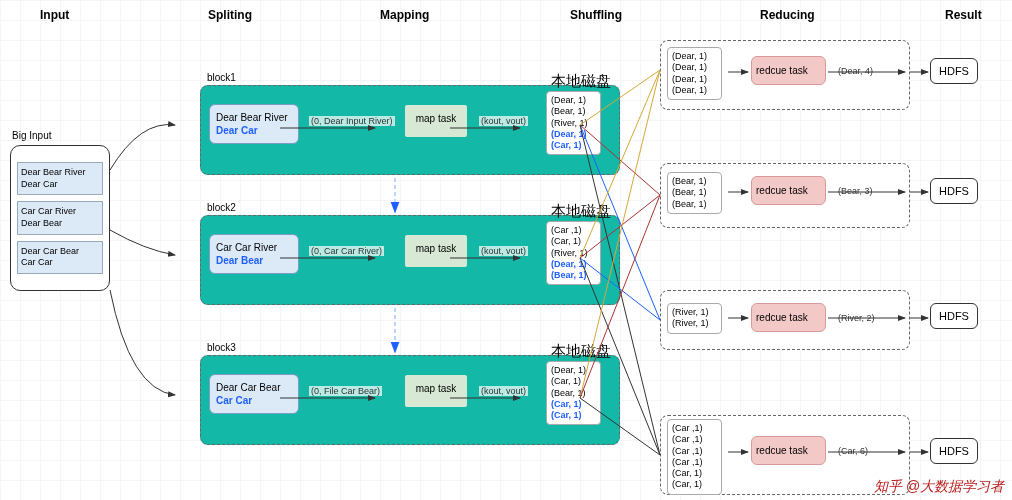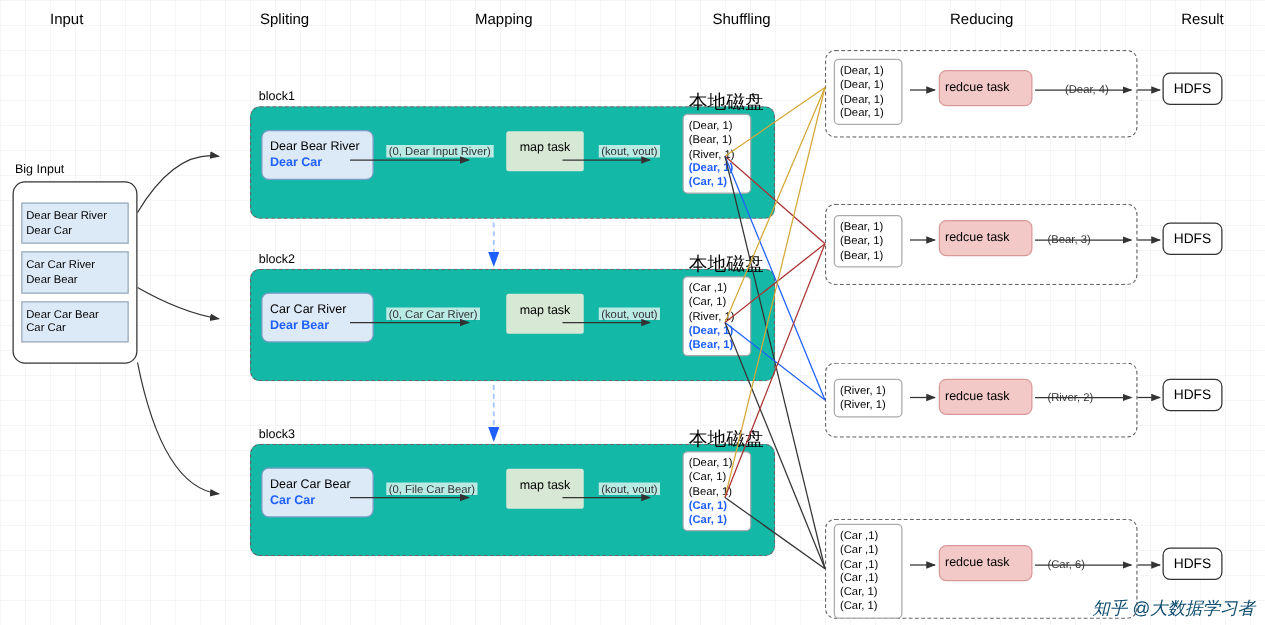--- a/index.html
+++ b/index.html
@@ -1,35 +1,35 @@
 <!DOCTYPE html>
 <html><head>
 <meta charset="utf-8">
 <style>
 * { box-sizing: border-box; margin: 0; padding: 0; }
 body { font-family: Arial, sans-serif; font-size: 10px; background: #fff; width: 1012px; height: 500px; position: relative; overflow: hidden; }
 .grid { position: absolute; inset: 0; background-image: linear-gradient(#f5f5f5 1px, transparent 1px), linear-gradient(90deg, #f5f5f5 1px, transparent 1px); background-size: 20px 20px; }
-.header { position: absolute; top: 8px; font-weight: normal; font-size: 12px; }
+.header { position: absolute; top: 8px; font-weight: bold; font-size: 12px; }
 .input-box { position: absolute; border: 1.5px solid #333; border-radius: 10px; padding: 10px 6px; background: #fff; }
 .file-item { background: #dce9f7; border: 1px solid #9ab; padding: 4px 3px; margin: 6px 0; font-size: 9px; line-height: 1.3; }
 .block-group { position: absolute; border: 1.5px dashed #666; border-radius: 8px; padding: 8px; background: #14b8a6; margin-left: 25px; }
 .block-label { position: absolute; top: -14px; left: 6px; font-size: 10px; }
 .split-box { background: #dce9f7; border: 1px solid #7a9cc7; border-radius: 6px; padding: 6px; font-size: 10px; line-height: 1.3; position: absolute; }
 .split-box .blue { color: #1e5fff; font-weight: bold; }
 .map-box { background: #d7e9d5; border: 4px solid #14b8a6; border-radius: 6px; padding: 8px 6px; font-size: 10px; position: absolute; text-align: center; }
 .kv-box { background: #fff; border: 1px solid #aaa; border-radius: 4px; padding: 3px 4px; font-size: 9px; line-height: 1.25; position: absolute; }
 .kv-box .blue { color: #1e5fff; font-weight: bold; }
 .disk-label { position: absolute; font-size: 15px; }
 .edge-label { position: absolute; font-size: 9px; color: #333; background: rgba(255,255,255,0.7); padding: 0 2px; }
 .red-group { position: absolute; border: 1.5px dashed #666; border-radius: 8px; background: #fff; }
 .shuffle-in { background: #fff; border: 1px solid #aaa; border-radius: 4px; padding: 3px 4px; font-size: 9px; line-height: 1.25; position: absolute; }
 .reduce-box { background: #f3c9c8; border: 1px solid #d89a98; border-radius: 6px; padding: 8px 4px; font-size: 10px; position: absolute; }
 .hdfs-box { position: absolute; border: 1.5px solid #333; border-radius: 6px; padding: 6px 8px; font-size: 11px; background: #fff; }
 .input-title { position: absolute; font-size: 10px; }
-.watermark { position: absolute; bottom: 4px; right: 8px; color: #0c4a6e; font-size: 14px; font-style: italic; text-align: right; }
+.watermark { position: absolute; bottom: 4px; right: 8px; color: #b91c1c; font-size: 14px; font-style: italic; text-align: right; }
 svg { position: absolute; top: 0; left: 0; pointer-events: none; }
 </style>
 </head>
 <body>
 
 <div class="grid"></div>
 
 <div class="header" style="left:40px">Input</div>
 <div class="header" style="left:208px">Spliting</div>
 <div class="header" style="left:380px">Mapping</div>
@@ -105,21 +105,21 @@
 </div>
 
 <div class="red-group" style="left:660px; top:40px; width:250px; height:70px;">
   <div class="shuffle-in" style="left:6px; top:6px; width:55px;">
     <div>(Dear, 1)</div>
     <div>(Dear, 1)</div>
     <div>(Dear, 1)</div>
     <div>(Dear, 1)</div>
   </div>
   <div class="reduce-box" style="left:90px; top:15px; width:75px;">redcue task</div>
-  <div class="edge-label" style="left:189px; top:25px;text-align:right;">(Dear, 4)</div>
+  <div class="edge-label" style="left:175px; top:25px;text-align:right;">(Dear, 4)</div>
 </div>
 <div class="hdfs-box" style="left:930px; top:58px;">HDFS</div>
 
 <div class="red-group" style="left:660px; top:163px; width:250px; height:65px;">
   <div class="shuffle-in" style="left:6px; top:8px; width:55px;">
     <div>(Bear, 1)</div>
     <div>(Bear, 1)</div>
     <div>(Bear, 1)</div>
   </div>
   <div class="reduce-box" style="left:90px; top:12px; width:75px;">redcue task</div>

